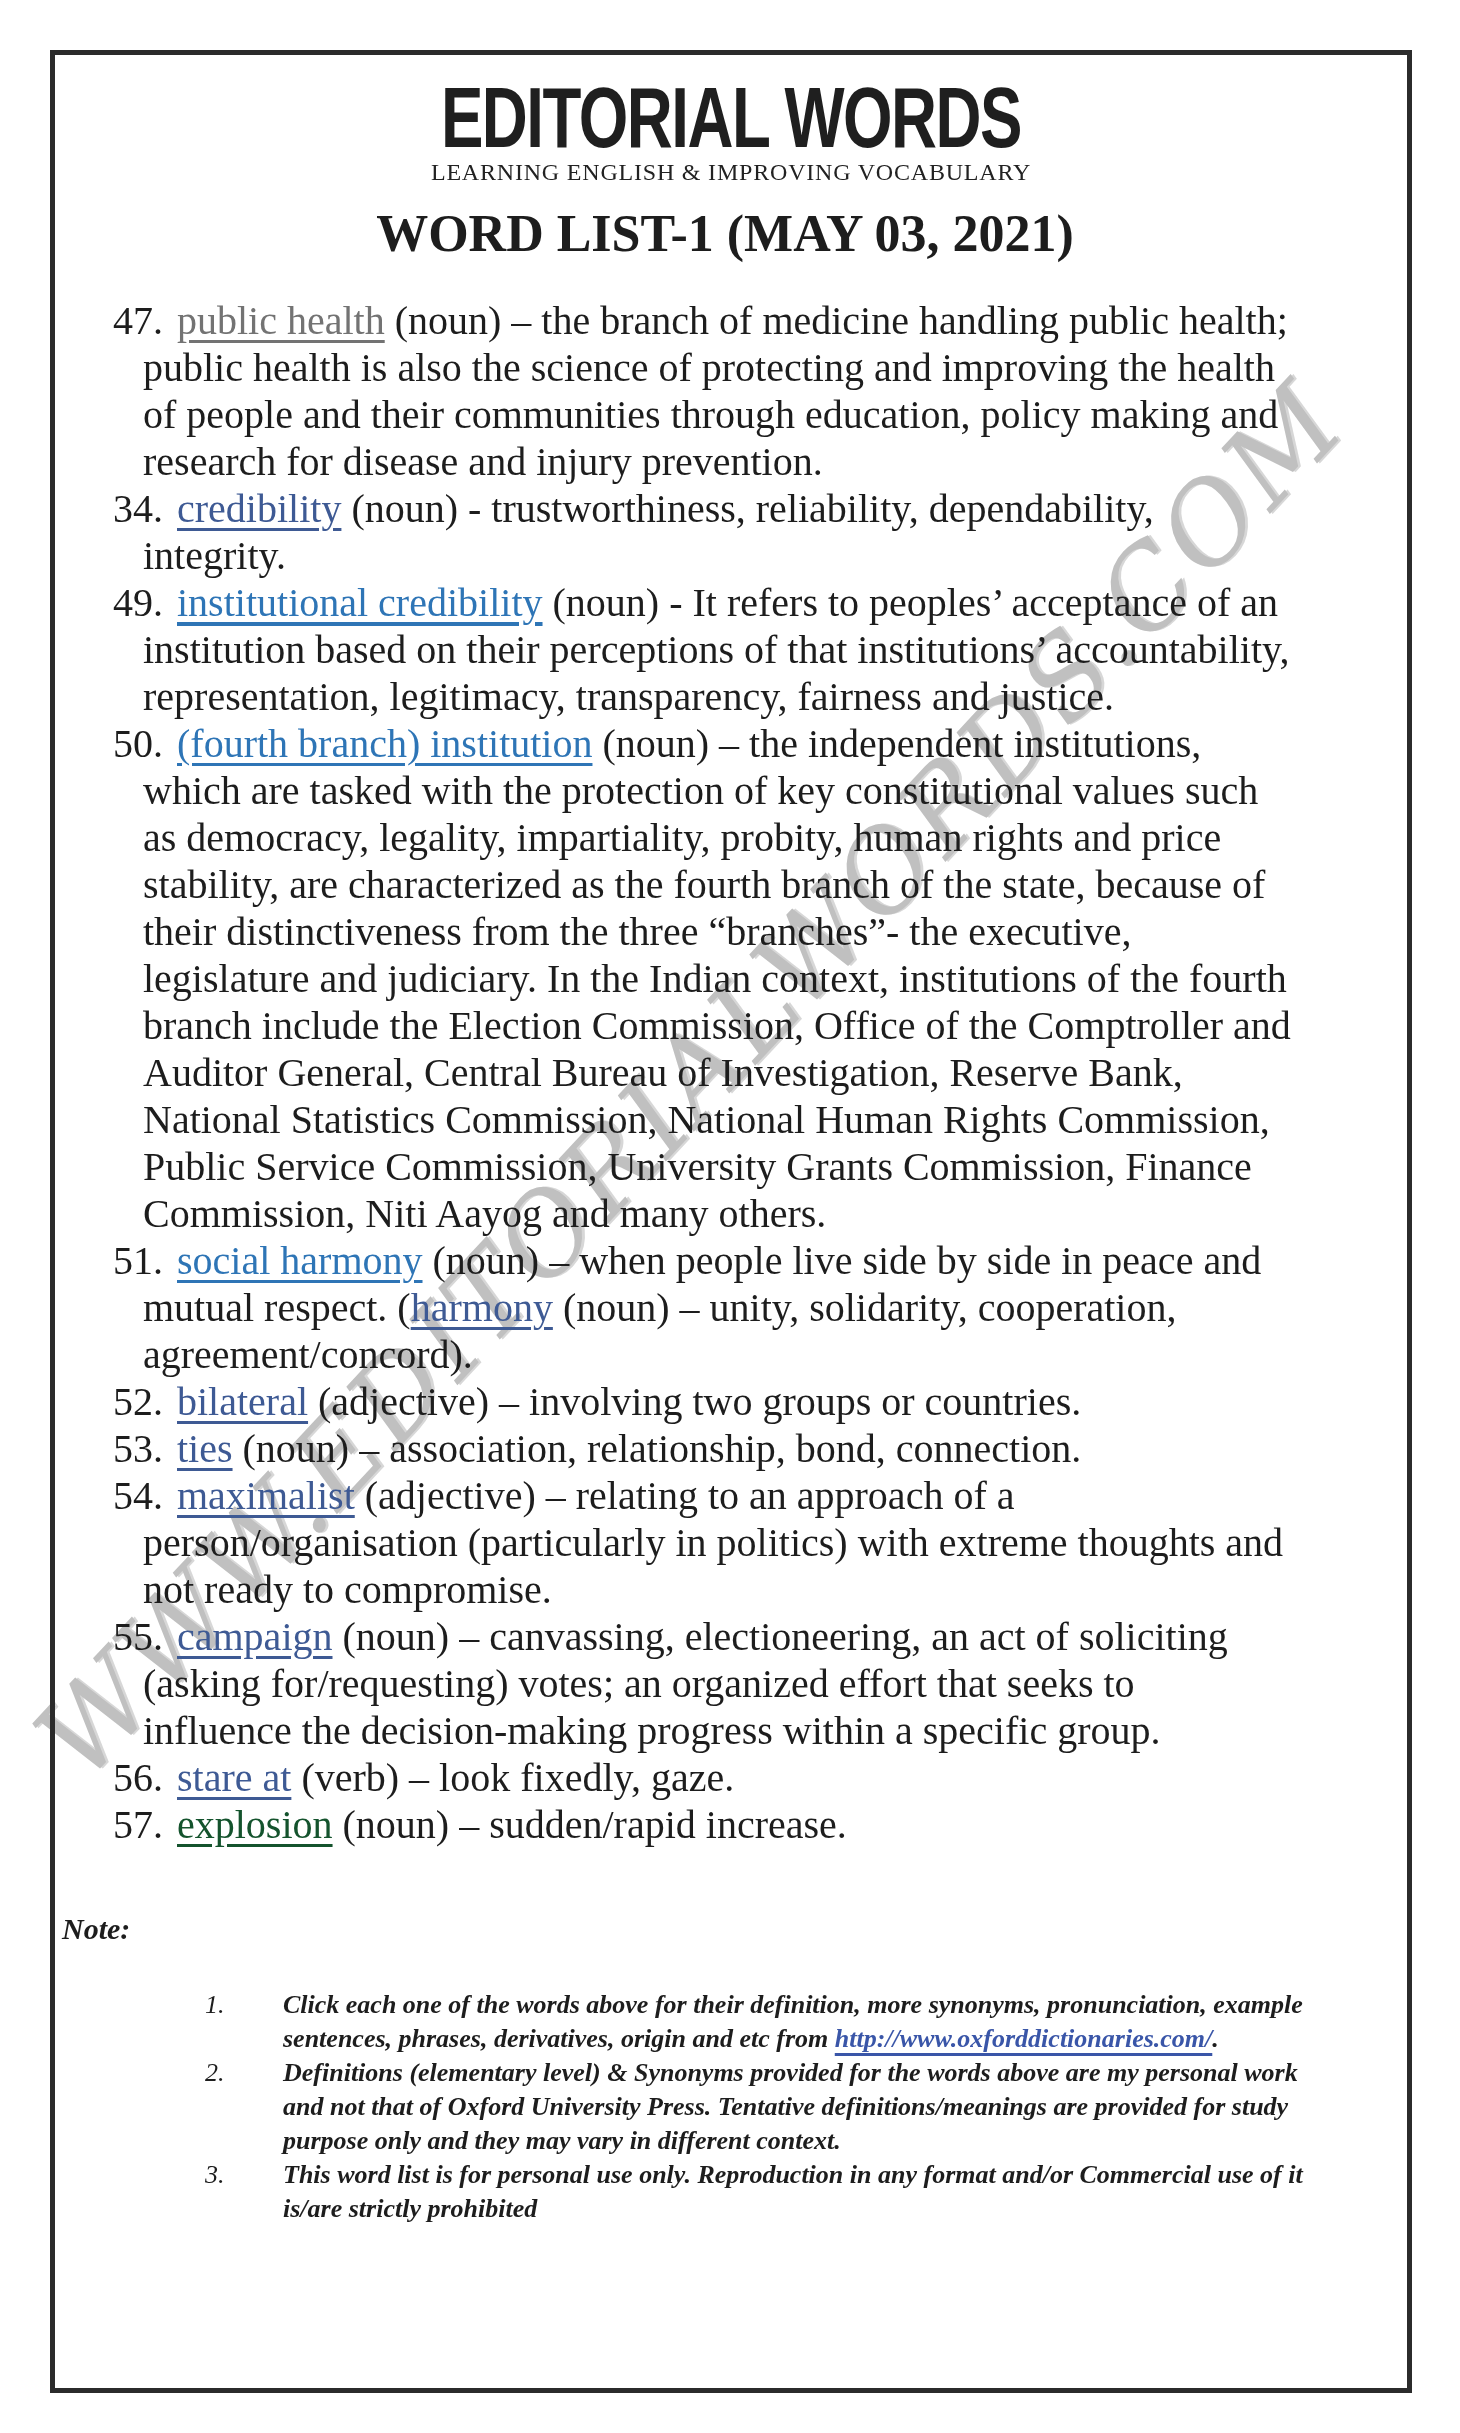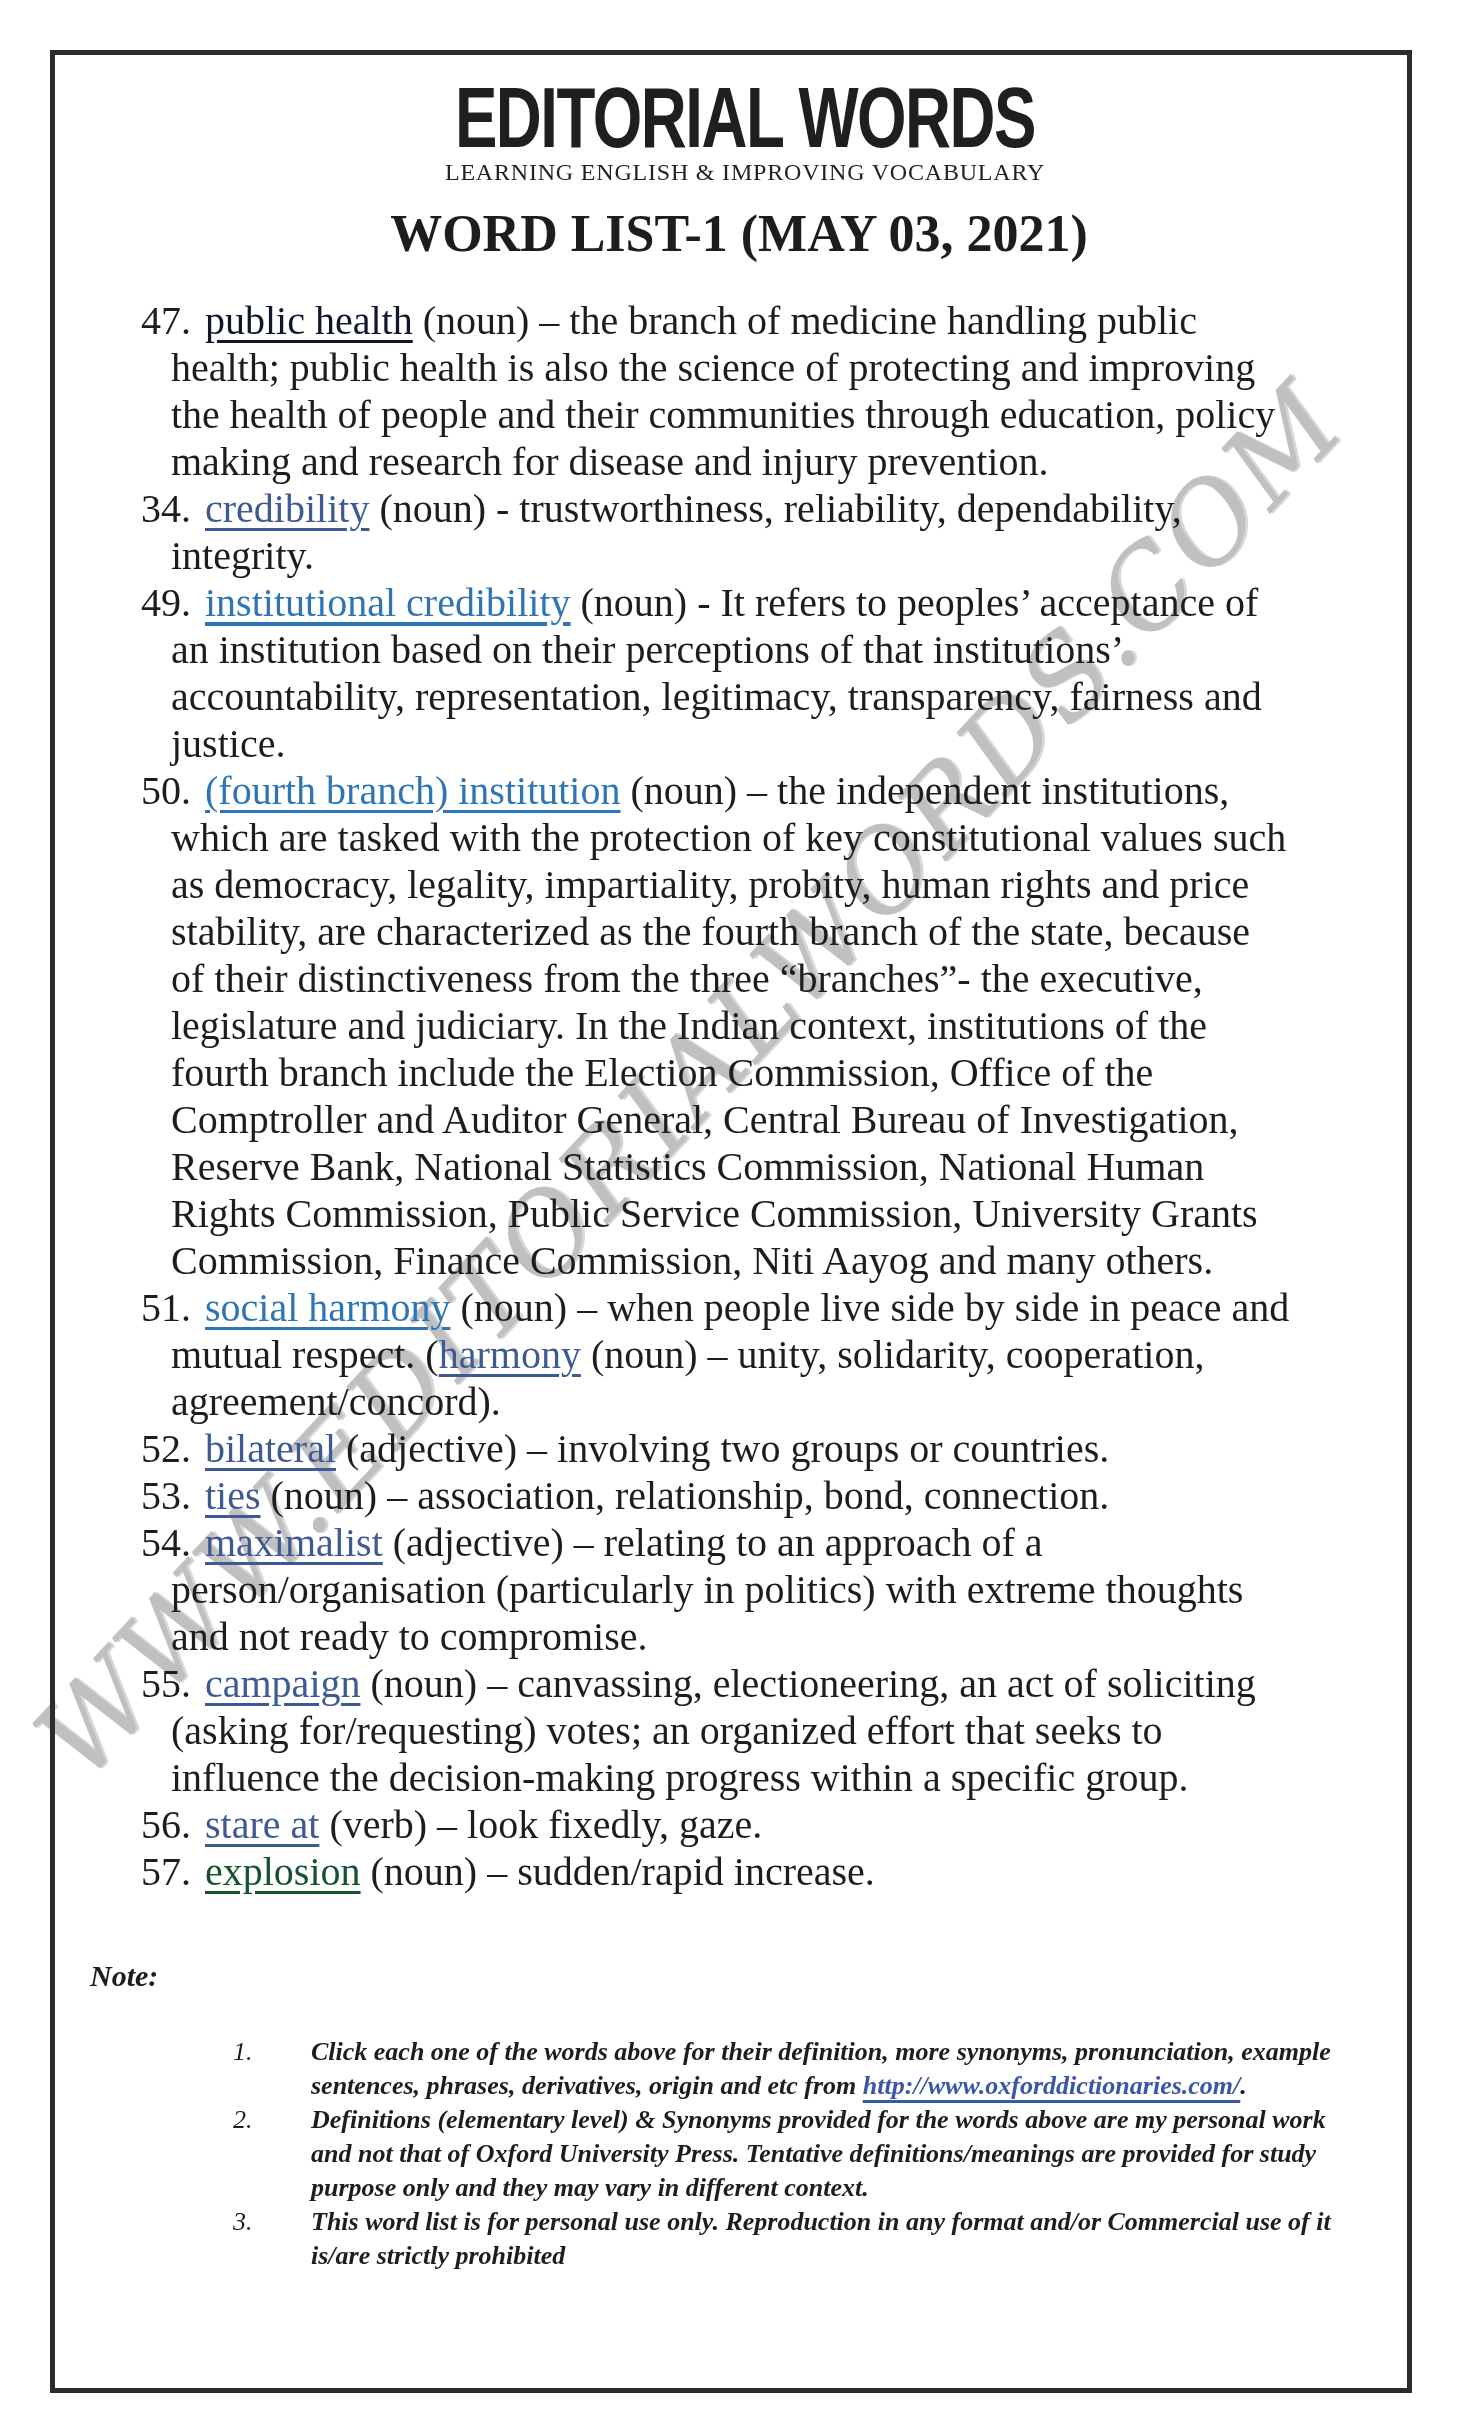--- a/index.html
+++ b/index.html
@@ -26,21 +26,21 @@
     text-shadow:2px 2px 0 #c9c9c9;
   }
   .frame{
     position:absolute;
     left:50px;top:50px;
     width:1352px;height:2333px;
     border:5px solid #2b2b2b;
     box-sizing:content-box;
     z-index:1;
   }
-  .content{position:relative;z-index:2;padding-top:22px;padding-left:28px;}
+  .content{position:relative;z-index:2;padding-top:22px;}
   header{text-align:center;}
   .logo{
     font-family:"Liberation Sans", sans-serif;
     font-weight:bold;
     font-size:86px;
     line-height:.95;
     letter-spacing:-2px;
     color:#1f1f1f;
     display:inline-block;
     transform:scaleX(.74);
@@ -116,21 +116,21 @@
   <div class="content">
     <header>
       <div>
         <span class="logo">EDITORIAL WORDS</span>
       </div>
       <div class="logo-sub">LEARNING ENGLISH &amp; IMPROVING VOCABULARY</div>
       <h1 class="list-title">WORD LIST-1 (MAY 03, 2021)</h1>
     </header>
 
     <ol id="word-list">
-        <li><span class="num">47.</span><span class="lnk" style="color: #0f172a;">public health</span><span class="t"> (noun) – the branch of medicine handling public health; public health is also the science of protecting and improving the health of people and their communities through education, policy making and research for disease and injury prevention.</span></li>
+        <li><span class="num">47.</span><span class="lnk" style="color: #737373;">public health</span><span class="t"> (noun) – the branch of medicine handling public health; public health is also the science of protecting and improving the health of people and their communities through education, policy making and research for disease and injury prevention.</span></li>
         <li><span class="num">34.</span><span class="lnk" style="color: rgb(62, 90, 148);">credibility</span><span class="t"> (noun) - trustworthiness, reliability, dependability, integrity.</span></li>
         <li><span class="num">49.</span><span class="lnk" style="color: rgb(46, 117, 182); text-decoration: underline;">institutional credibility</span><span class="t"> (noun) - It refers to peoples’ acceptance of an institution based on their perceptions of that institutions’ accountability, representation, legitimacy, transparency, fairness and justice.</span></li>
         <li><span class="num">50.</span><span class="lnk" style="color: rgb(46, 117, 182);">(fourth branch) institution</span><span class="t"> (noun) – the independent institutions, which are tasked with the protection of key constitutional values such as democracy, legality, impartiality, probity, human rights and price stability, are characterized as the fourth branch of the state, because of their distinctiveness from the three “branches”- the executive, legislature and judiciary. In the Indian context, institutions of the fourth branch include the Election Commission, Office of the Comptroller and Auditor General, Central Bureau of Investigation, Reserve Bank, National Statistics Commission, National Human Rights Commission, Public Service Commission, University Grants Commission, Finance Commission, Niti Aayog and many others.</span></li>
         <li><span class="num">51.</span><span class="lnk" style="color: rgb(46, 117, 182);">social harmony</span><span class="t"> (noun) – when people live side by side in peace and mutual respect. (</span><span class="lnk" style="color: rgb(62, 90, 148);">harmony</span><span class="t"> (noun) – unity, solidarity, cooperation, agreement/concord).</span></li>
         <li><span class="num">52.</span><span class="lnk" style="color: rgb(62, 90, 148);">bilateral</span><span class="t"> (adjective) – involving two groups or countries.</span></li>
         <li><span class="num">53.</span><span class="lnk" style="color: rgb(62, 90, 148);">ties</span><span class="t"> (noun) – association, relationship, bond, connection.</span></li>
         <li><span class="num">54.</span><span class="lnk" style="color: rgb(62, 90, 148);">maximalist</span><span class="t"> (adjective) – relating to an approach of a person/organisation (particularly in politics) with extreme thoughts and not ready to compromise.</span></li>
         <li><span class="num">55.</span><span class="lnk" style="color: rgb(62, 90, 148);">campaign</span><span class="t"> (noun) – canvassing, electioneering, an act of soliciting (asking for/requesting) votes; an organized effort that seeks to influence the decision-making progress within a specific group.</span></li>
         <li><span class="num">56.</span><span class="lnk" style="color: rgb(62, 90, 148);">stare at</span><span class="t"> (verb) – look fixedly, gaze.</span></li>
         <li><span class="num">57.</span><span class="lnk" style="color: #14532d;">explosion</span><span class="t"> (noun) – sudden/rapid increase.</span></li>

